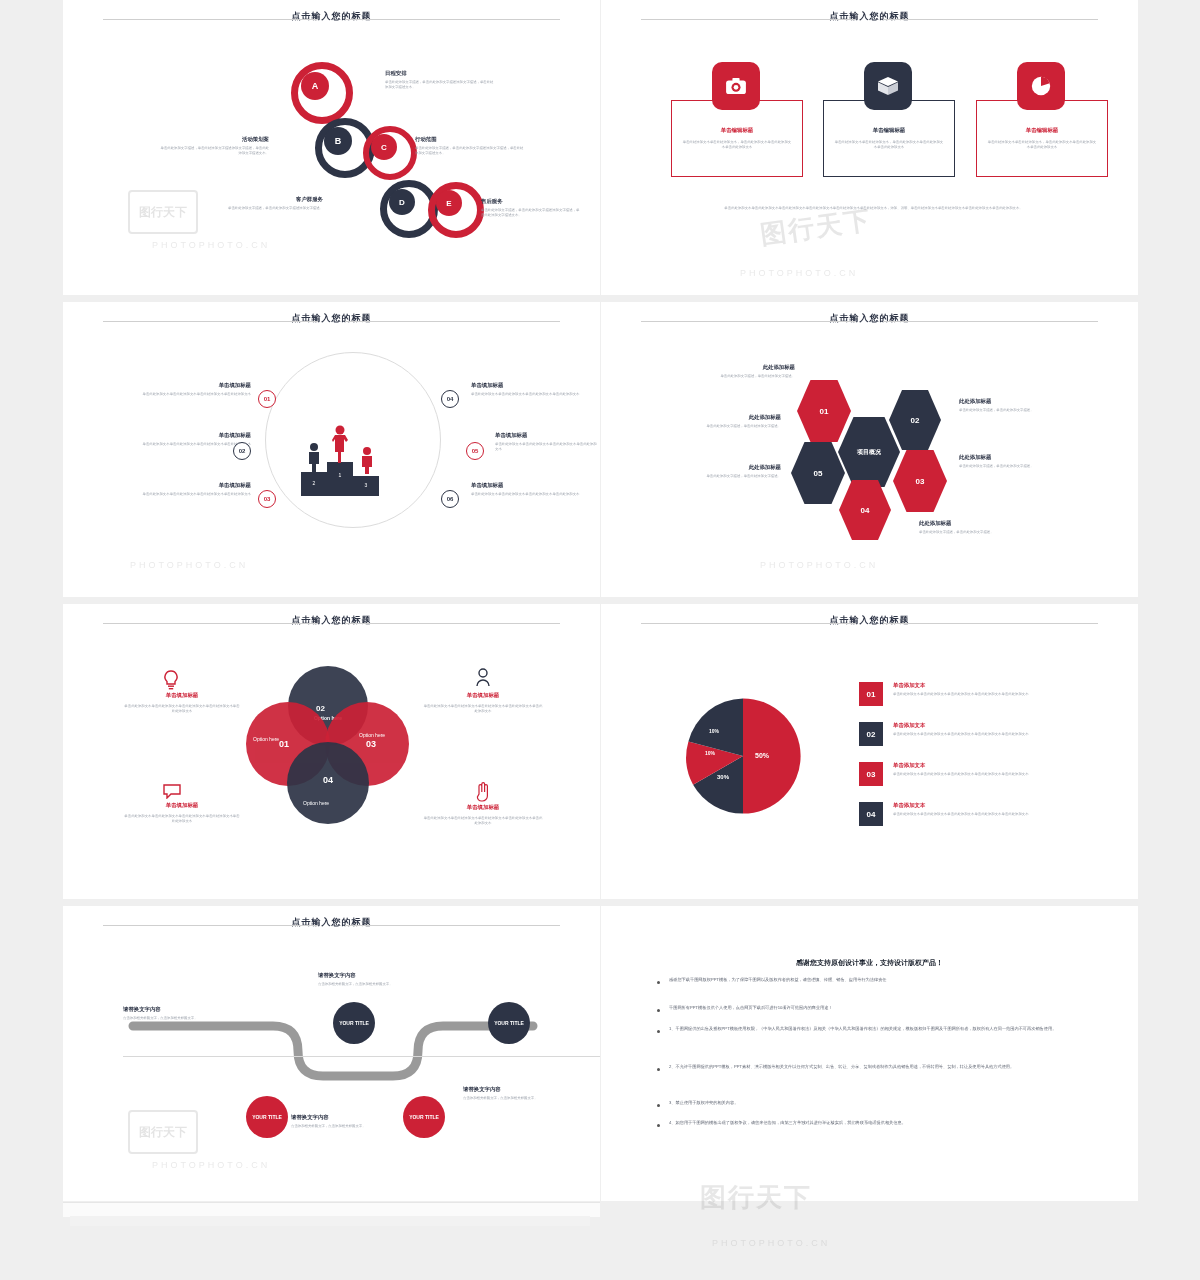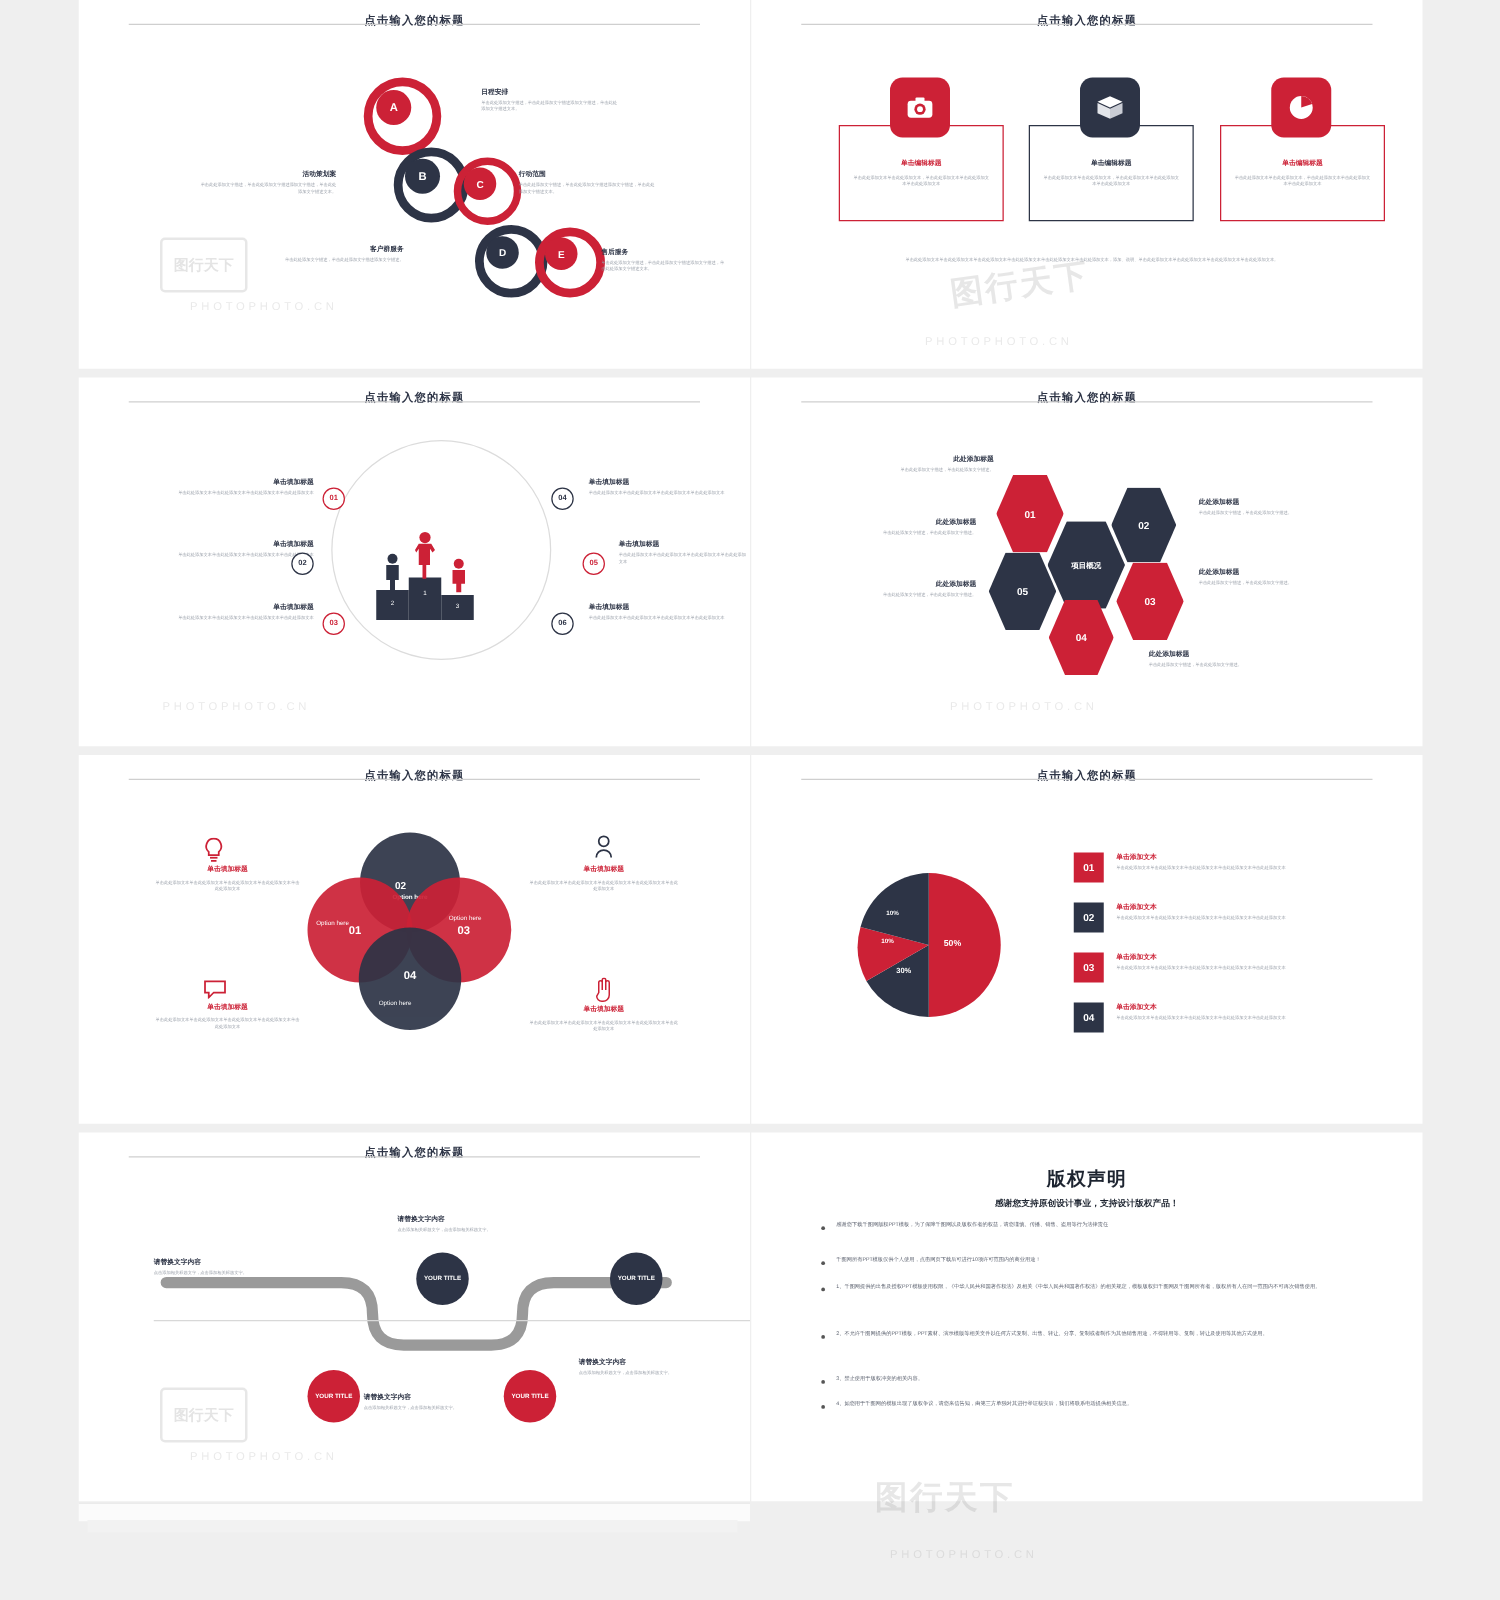--- a/index.html
+++ b/index.html
@@ -406,21 +406,20 @@
       <div class="lbl navy" style="margin-left:48px;">请替换文字内容</div>
       <div class="txt" style="margin-top:3px;margin-left:48px;width:86px;">点击添加相关标题文字，点击添加相关标题文字。</div>
     </div>
     <div style="position:absolute;left:400px;top:180px;width:95px;">
       <div class="lbl navy">请替换文字内容</div>
       <div class="txt" style="margin-top:3px;">点击添加相关标题文字，点击添加相关标题文字。</div>
     </div>
   </div>
 
   <div class="slide s8">
-    <div class="cop-title">版权声明</div>
     <div class="cop-sub">感谢您支持原创设计事业，支持设计版权产品！</div>
 
     <div class="cop-dot" style="left:56px;top:75px;"></div>
     <div class="cop-item" style="left:68px;top:71px;width:412px;">感谢您下载千图网版权PPT模板，为了保障千图网以及版权作者的权益，请您谨慎、传播、销售、盗用等行为法律责任</div>
 
     <div class="cop-dot" style="left:56px;top:103px;"></div>
     <div class="cop-item" style="left:68px;top:99px;width:412px;">千图网所有PPT模板仅供个人使用，点击网页下载后可进行10项许可范围内的商业用途！</div>
 
     <div class="cop-dot" style="left:56px;top:124px;"></div>
     <div class="cop-item" style="left:68px;top:120px;width:412px;">1、千图网提供的出售及授权PPT模板使用权限，《中华人民共和国著作权法》及相关《中华人民共和国著作权法》的相关规定，模板版权归千图网及千图网所有者，版权所有人在同一范围内不可再次销售使用。</div>

